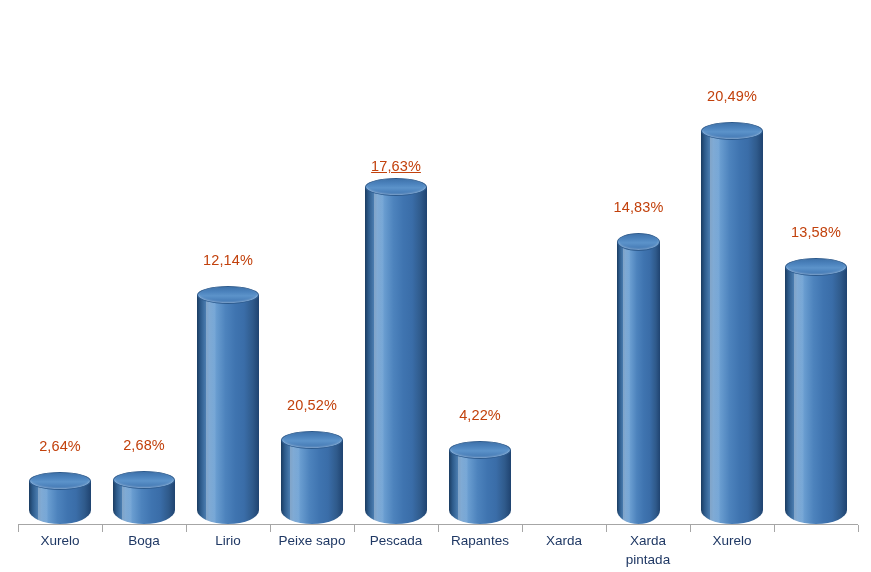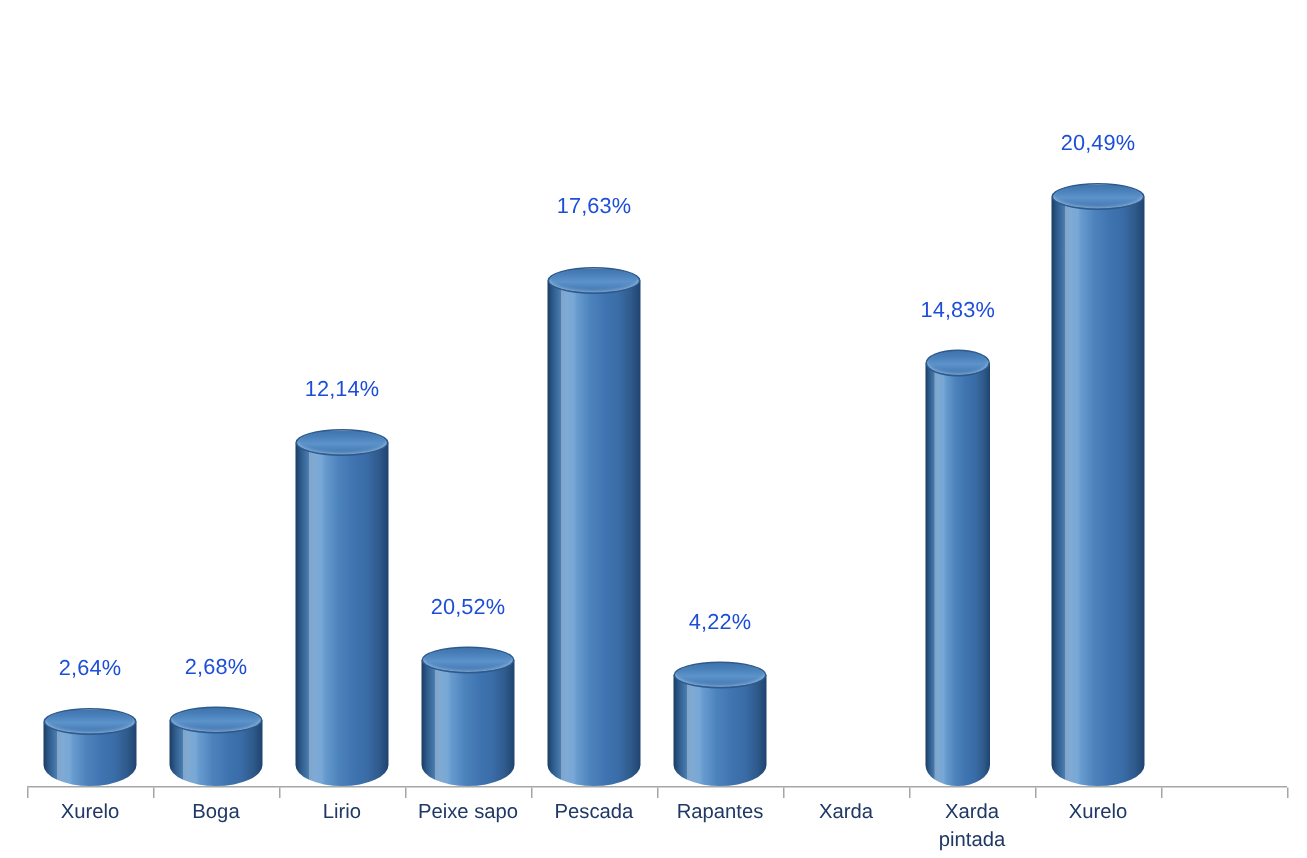--- a/index.html
+++ b/index.html
@@ -35,21 +35,21 @@
     bottom: 0;
   }
 
   
   .value-label {
     position: absolute;
     left: 50%;
     transform: translateX(-50%);
     white-space: nowrap;
     font-size: 14.5px;
-    color: #1d4ed8;
+    color: #c2410c;
     letter-spacing: 0.1px;
   }
 
   
   .cylinder {
     position: absolute;
     left: 0;
     bottom: 0;
     width: 100%;
   }
@@ -177,21 +177,21 @@
         </div>
         <div class="value-label" style="bottom: 111.391px;">20,52%</div>
       </div>
       <div class="bar-group" style="left: 365px; width: 62px; height: 388.901px;">
         <div class="cylinder" style="height: 354.901px;">
           <div class="cyl-body" style="height: 336.901px;">
             <div class="cyl-gloss"></div>
           </div>
           <div class="cyl-top" style="bottom: 327.901px;"></div>
         </div>
-        <div class="value-label" style="bottom: 378px;">17,63%</div>
+        <div class="value-label" style="bottom: 350px; text-decoration: underline;">17,63%</div>
       </div>
       <div class="bar-group" style="left: 449px; width: 62px; height: 125.796px;">
         <div class="cylinder" style="height: 91.7964px;">
           <div class="cyl-body" style="height: 73.7964px;">
             <div class="cyl-gloss"></div>
           </div>
           <div class="cyl-top" style="bottom: 64.7964px;"></div>
         </div>
         <div class="value-label" style="bottom: 100.796px;">4,22%</div>
       </div>
@@ -205,20 +205,29 @@
         <div class="value-label" style="bottom: 308.965px;">14,83%</div>
       </div>
       <div class="bar-group" style="left: 701px; width: 62px; height: 445.014px;">
         <div class="cylinder" style="height: 411.014px;">
           <div class="cyl-body" style="height: 393.014px;">
             <div class="cyl-gloss"></div>
           </div>
           <div class="cyl-top" style="bottom: 384.014px;"></div>
         </div>
         <div class="value-label" style="bottom: 420.014px;">20,49%</div>
+      </div>
+      <div class="bar-group" style="left: 785px; width: 62px; height: 309.44px;">
+        <div class="cylinder" style="height: 275.44px;">
+          <div class="cyl-body" style="height: 257.44px;">
+            <div class="cyl-gloss"></div>
+          </div>
+          <div class="cyl-top" style="bottom: 248.44px;"></div>
+        </div>
+        <div class="value-label" style="bottom: 284.44px;">13,58%</div>
       </div>
     </div>
 
   <div id="axis-line"></div>
 
   <div id="category-labels">
       <div class="cat-label" style="left: 18px; width: 84px;">Xurelo</div>
       <div class="cat-label" style="left: 102px; width: 84px;">Boga</div>
       <div class="cat-label" style="left: 186px; width: 84px;">Lirio</div>
       <div class="cat-label" style="left: 270px; width: 84px;">Peixe sapo</div>

